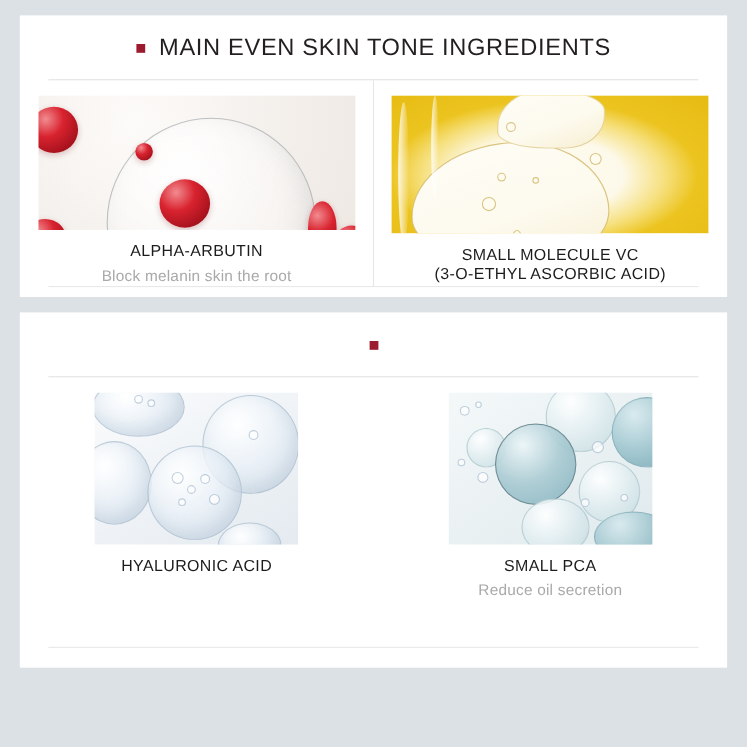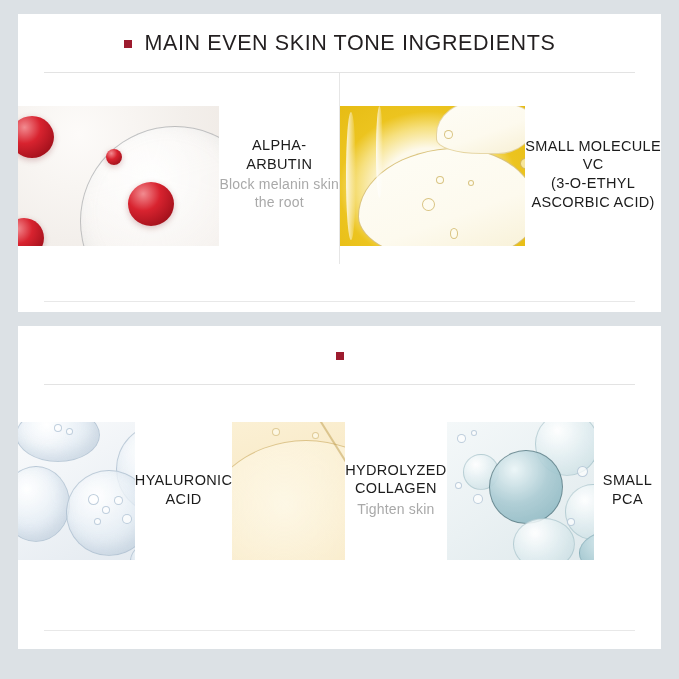--- a/index.html
+++ b/index.html
@@ -22,21 +22,21 @@
     display: flex;
     flex-direction: column;
     gap: 14px;
   }
   .card {
     background: #ffffff;
     box-sizing: border-box;
     display: flex;
     flex-direction: column;
   }
-  .card-top { height: 298px; }
+  .card-top { height: 256px; }
   .card-bottom { height: 323px; }
 
   
   .section-title {
     display: flex;
     align-items: center;
     justify-content: center;
     gap: 13px;
     height: 58px;
     flex: 0 0 auto;
@@ -65,21 +65,21 @@
 
   
   .cols {
     display: flex;
     flex: 1 1 auto;
     min-height: 0;
   }
   .col {
     flex: 1 1 0;
     display: flex;
-    flex-direction: row;
+    flex-direction: column;
     align-items: center;
     position: relative;
     min-width: 0;
   }
   .col.divided::after {
     content: "";
     position: absolute;
     right: 0;
     top: 0;
     bottom: 0;
@@ -310,54 +310,41 @@
           <span class="wspeck" style="left:104px; top:92px; width:8px;  height:8px;"></span>
           <span class="wspeck" style="left:36px;  top:2px;  width:6px;  height:6px;"></span>
           <span class="wspeck" style="left:48px;  top:6px;  width:5px;  height:5px;"></span>
           <span class="wspeck" style="left:140px; top:34px; width:7px;  height:7px;"></span>
         </div>
         <div class="cap">
           <div class="cap-name">HYALURONIC ACID</div>
         </div>
       </div>
 
-      <div class="col">
-        <div class="thumb small img-cream">
-          <span class="cream-arc" style="left:-36px; top:18px; width:218px; height:200px;"></span>
-          <span class="cream-line" style="left:86px; top:-6px; width:150px; height:1.5px; transform:rotate(58deg);"></span>
-          <span class="oil-dot" style="left:40px;  top:6px;  width:6px; height:6px; border-color:rgba(196,160,78,0.5);"></span>
-          <span class="oil-dot" style="left:80px;  top:10px; width:5px; height:5px; border-color:rgba(196,160,78,0.5);"></span>
-          <span class="oil-dot" style="left:156px; top:76px; width:5px; height:5px; border-color:rgba(196,160,78,0.5);"></span>
-        </div>
-        <div class="cap">
-          <div class="cap-name">HYDROLYZED
-COLLAGEN</div>
-          <div class="cap-desc">Tighten skin</div>
-        </div>
-      </div>
 
       <div class="col">
         <div class="thumb small img-teal">
           <span class="tbub" style="left:88px;  top:-10px; width:62px; height:62px;"></span>
           <span class="tbub deep" style="left:148px; top:4px;  width:62px; height:62px;"></span>
           <span class="tbub" style="left:16px;  top:32px;  width:34px; height:34px;"></span>
           <span class="tbub dark" style="left:42px; top:28px; width:72px; height:72px;"></span>
           <span class="tbub" style="left:118px; top:62px;  width:54px; height:54px;"></span>
           <span class="tbub" style="left:66px;  top:96px;  width:60px; height:50px;"></span>
           <span class="tbub deep" style="left:132px; top:108px; width:70px; height:44px;"></span>
           <span class="wspeck" style="left:10px;  top:12px; width:7px; height:7px;"></span>
           <span class="wspeck" style="left:24px;  top:8px;  width:4px; height:4px;"></span>
           <span class="wspeck" style="left:8px;   top:60px; width:5px; height:5px;"></span>
           <span class="wspeck" style="left:26px;  top:72px; width:8px; height:8px;"></span>
           <span class="wspeck" style="left:130px; top:44px; width:9px; height:9px;"></span>
           <span class="wspeck" style="left:120px; top:96px; width:6px; height:6px;"></span>
           <span class="wspeck" style="left:156px; top:92px; width:5px; height:5px;"></span>
         </div>
         <div class="cap">
           <div class="cap-name">SMALL PCA</div>
+          <div class="cap-desc">Reduce oil secretion</div>
         </div>
       </div>
 
     </div>
 
     <div class="spacer"></div>
     <div class="bottom-rule"></div>
     <div style="height:18px"></div>
   </div>
 

